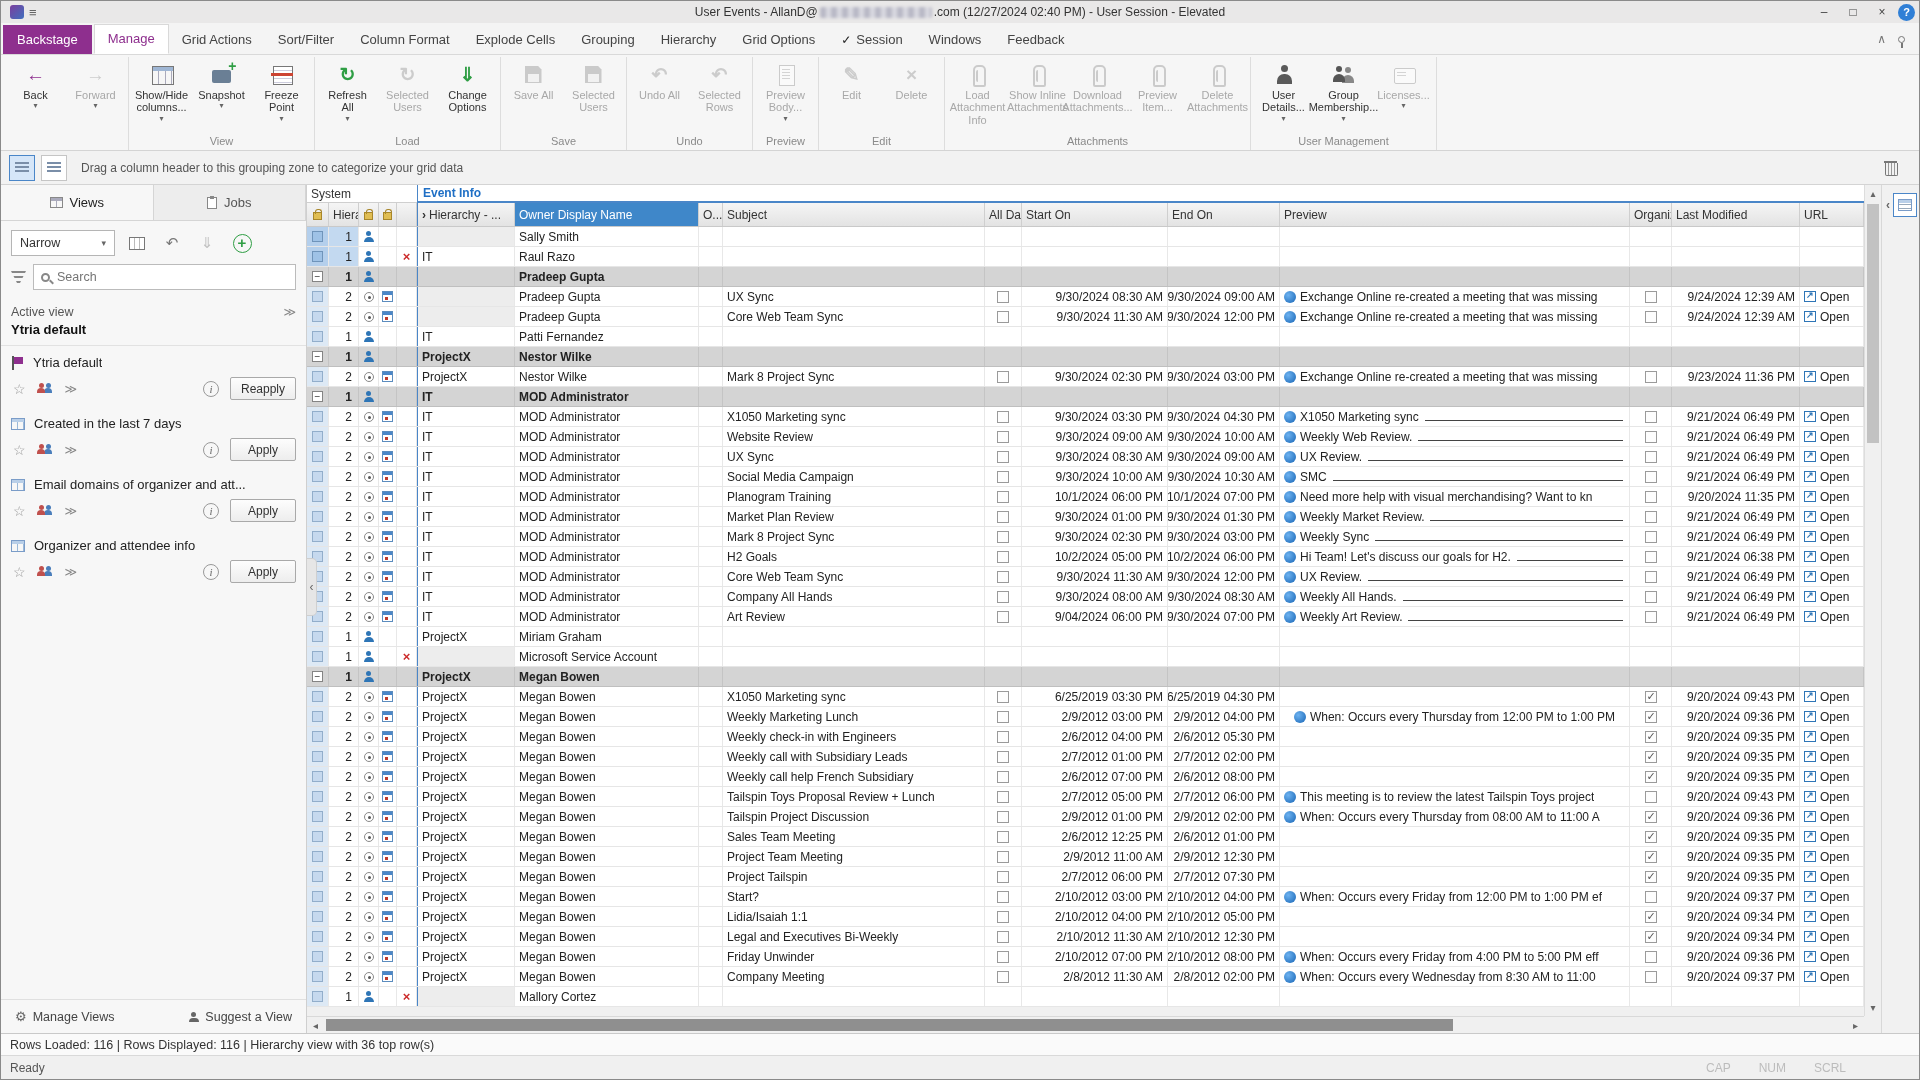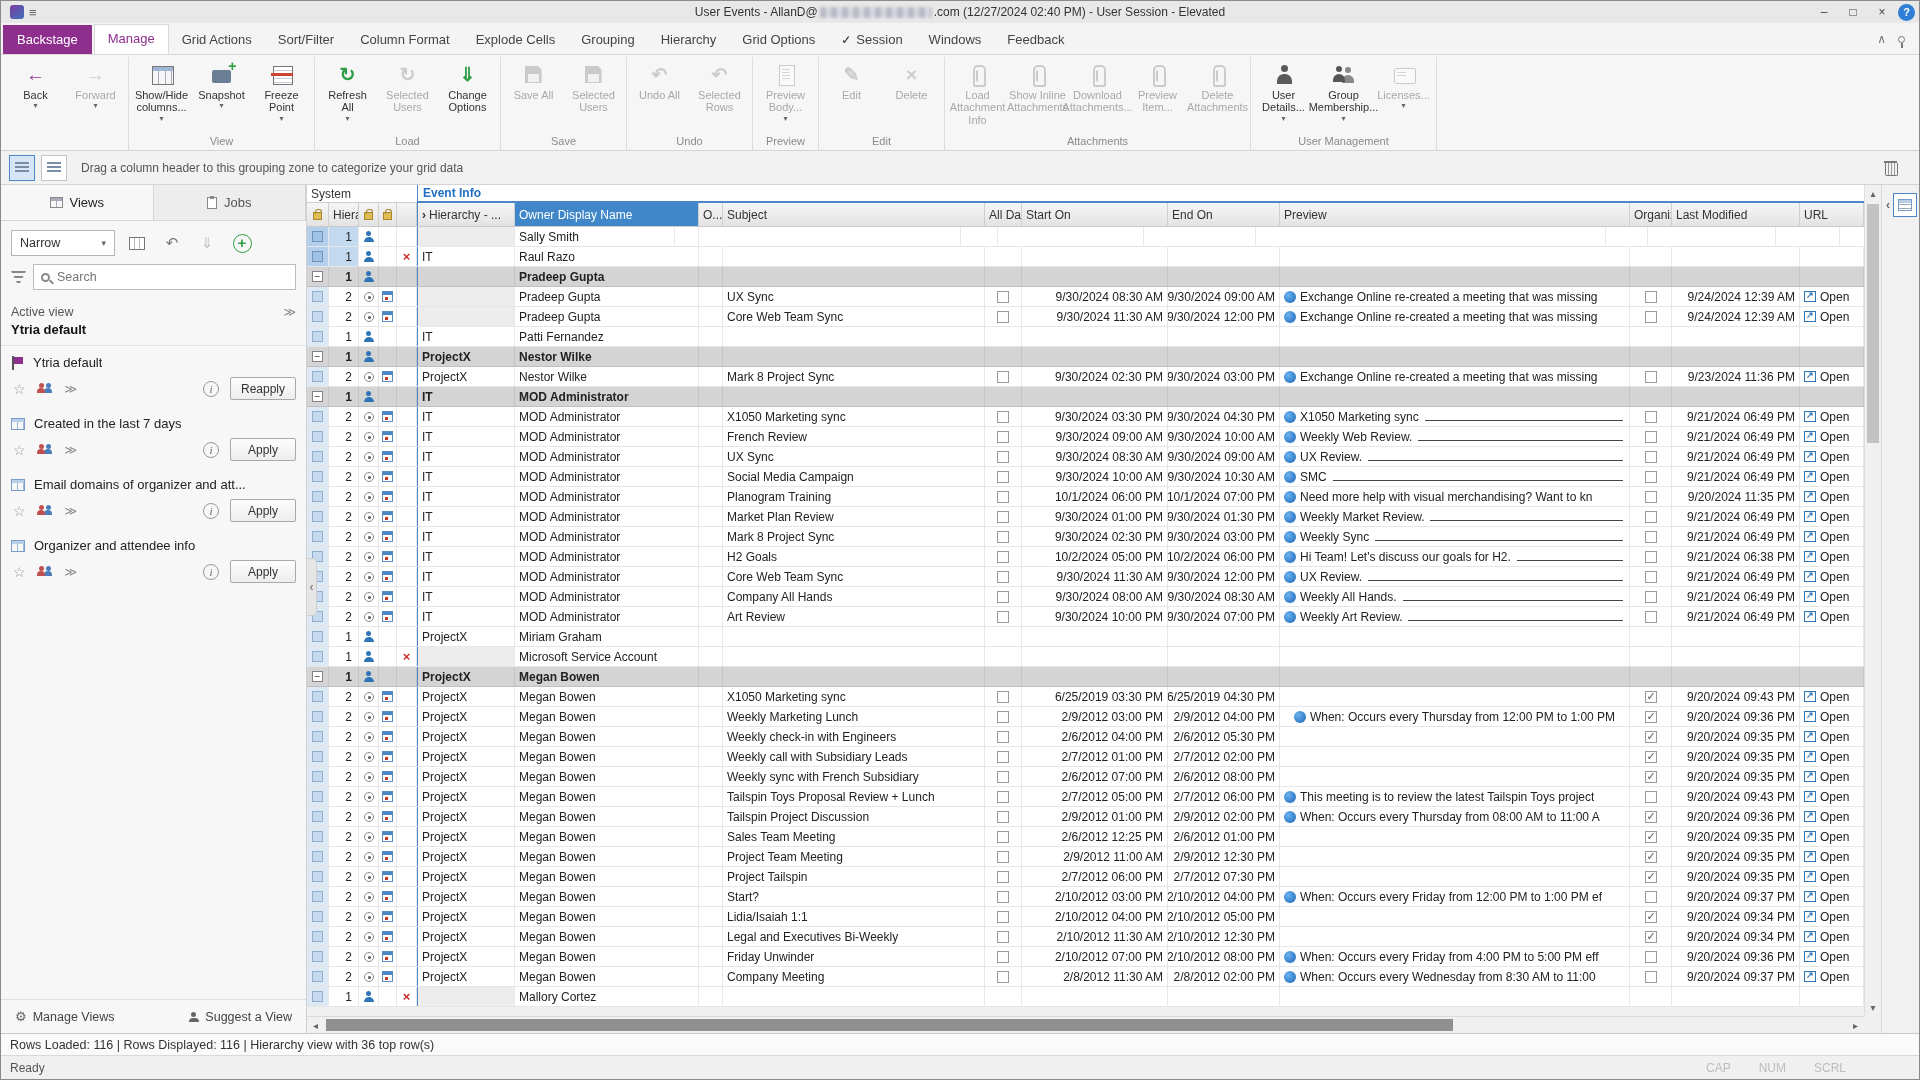--- a/index.html
+++ b/index.html
@@ -587,21 +587,21 @@
               <div class="cell c-sel" style="width: 22px;">
                 <span class="selbox"></span>
               </div>
               <div class="cell c-hier" style="width: 30px;">1</div>
               <div class="cell c-ic1" style="width: 20px;">
                 <span class="ip"></span>
               </div>
               <div class="cell c-ic2" style="width: 18px;"></div>
               <div class="cell c-ic3" style="width: 20px;"></div>
               <div class="cell c-dept emptyc" style="width: 98px;"></div>
-              <div class="cell c-owner" style="width: 160px;">Sally Smith</div>
+              <div class="cell c-owner" style="width: 184px;">Sally Smith</div>
               <div class="cell c-o" style="width: 24px;"></div>
               <div class="cell c-subj" style="width: 262px;"></div>
               <div class="cell c-allday" style="width: 37px;"></div>
               <div class="cell c-start" style="width: 146px;"></div>
               <div class="cell c-end" style="width: 112px;"></div>
               <div class="cell c-prev" style="width: 350px;"></div>
               <div class="cell c-org" style="width: 42px;"></div>
               <div class="cell c-mod" style="width: 128px;"></div>
               <div class="cell c-url" style="width: 64px;"></div>
             </div>
@@ -862,21 +862,21 @@
               <div class="cell c-ic1" style="width: 20px;">
                 <span class="idot"></span>
               </div>
               <div class="cell c-ic2" style="width: 18px;">
                 <span class="ical"></span>
               </div>
               <div class="cell c-ic3" style="width: 20px;"></div>
               <div class="cell c-dept" style="width: 98px;">IT</div>
               <div class="cell c-owner" style="width: 184px;">MOD Administrator</div>
               <div class="cell c-o" style="width: 24px;"></div>
-              <div class="cell c-subj" style="width: 262px;">French Review</div>
+              <div class="cell c-subj" style="width: 262px;">Website Review</div>
               <div class="cell c-allday" style="width: 37px;">
                 <span class="cb"></span>
               </div>
               <div class="cell c-start" style="width: 146px;">9/30/2024 09:00 AM</div>
               <div class="cell c-end" style="width: 112px;">9/30/2024 10:00 AM</div>
               <div class="cell c-prev" style="width: 350px;">
                 <span class="pvi"></span>
                 <span class="pvt">Weekly Web Review.</span>
                 <span class="fillline"></span>
               </div>
@@ -1180,21 +1180,21 @@
                 <span class="ical"></span>
               </div>
               <div class="cell c-ic3" style="width: 20px;"></div>
               <div class="cell c-dept" style="width: 98px;">IT</div>
               <div class="cell c-owner" style="width: 184px;">MOD Administrator</div>
               <div class="cell c-o" style="width: 24px;"></div>
               <div class="cell c-subj" style="width: 262px;">Art Review</div>
               <div class="cell c-allday" style="width: 37px;">
                 <span class="cb"></span>
               </div>
-              <div class="cell c-start" style="width: 146px;">9/30/2024 10:00 PM</div>
+              <div class="cell c-start" style="width: 146px;">9/04/2024 06:00 PM</div>
               <div class="cell c-end" style="width: 112px;">9/30/2024 07:00 PM</div>
               <div class="cell c-prev" style="width: 350px;">
                 <span class="pvi"></span>
                 <span class="pvt">Weekly Art Review.</span>
                 <span class="fillline"></span>
               </div>
               <div class="cell c-org" style="width: 42px;">
                 <span class="cb"></span>
               </div>
               <div class="cell c-mod" style="width: 128px;">9/21/2024 06:49 PM</div>
@@ -1406,21 +1406,21 @@
               <div class="cell c-ic1" style="width: 20px;">
                 <span class="idot"></span>
               </div>
               <div class="cell c-ic2" style="width: 18px;">
                 <span class="ical"></span>
               </div>
               <div class="cell c-ic3" style="width: 20px;"></div>
               <div class="cell c-dept" style="width: 98px;">ProjectX</div>
               <div class="cell c-owner" style="width: 184px;">Megan Bowen</div>
               <div class="cell c-o" style="width: 24px;"></div>
-              <div class="cell c-subj" style="width: 262px;">Weekly sync with French Subsidiary</div>
+              <div class="cell c-subj" style="width: 262px;">Weekly call help French Subsidiary</div>
               <div class="cell c-allday" style="width: 37px;">
                 <span class="cb"></span>
               </div>
               <div class="cell c-start" style="width: 146px;">2/6/2012 07:00 PM</div>
               <div class="cell c-end" style="width: 112px;">2/6/2012 08:00 PM</div>
               <div class="cell c-prev" style="width: 350px;"></div>
               <div class="cell c-org" style="width: 42px;">
                 <span class="cb on"></span>
               </div>
               <div class="cell c-mod" style="width: 128px;">9/20/2024 09:35 PM</div>

